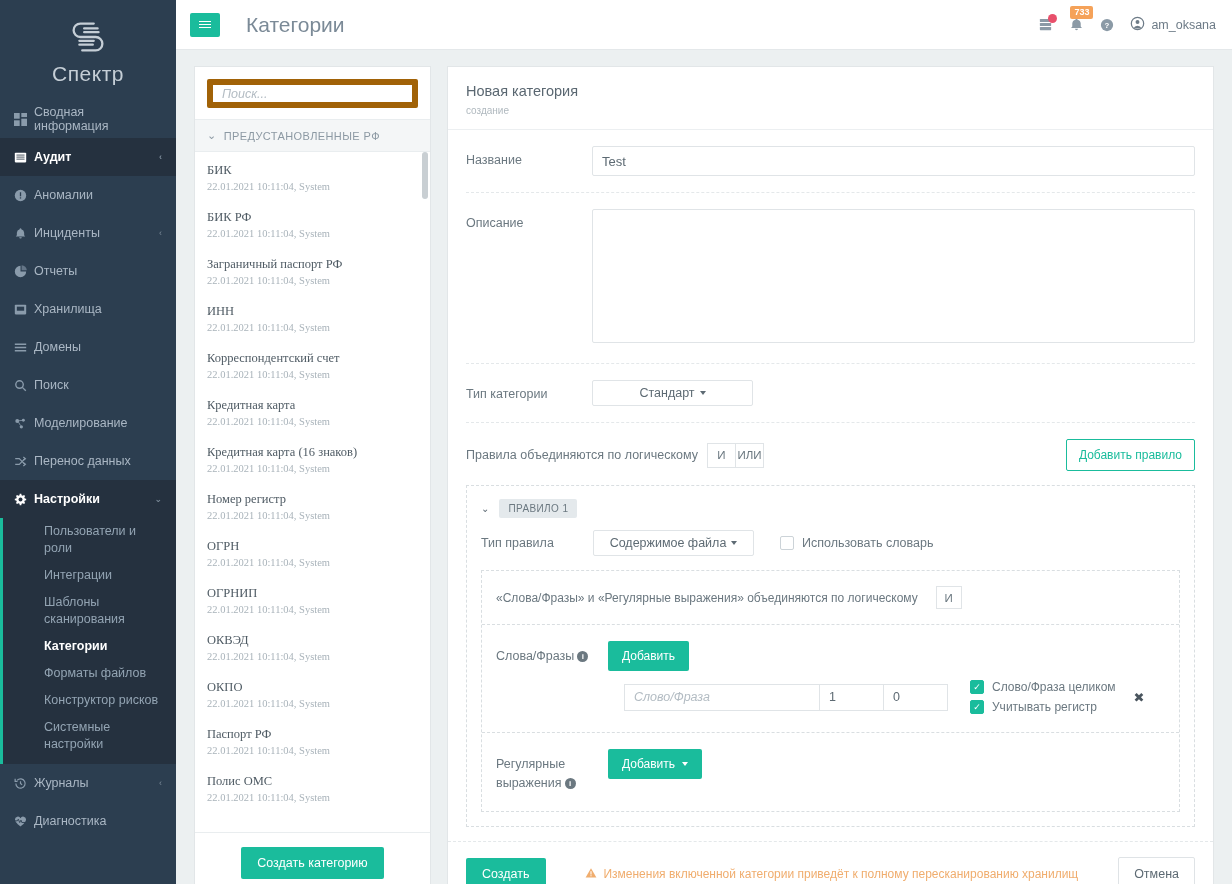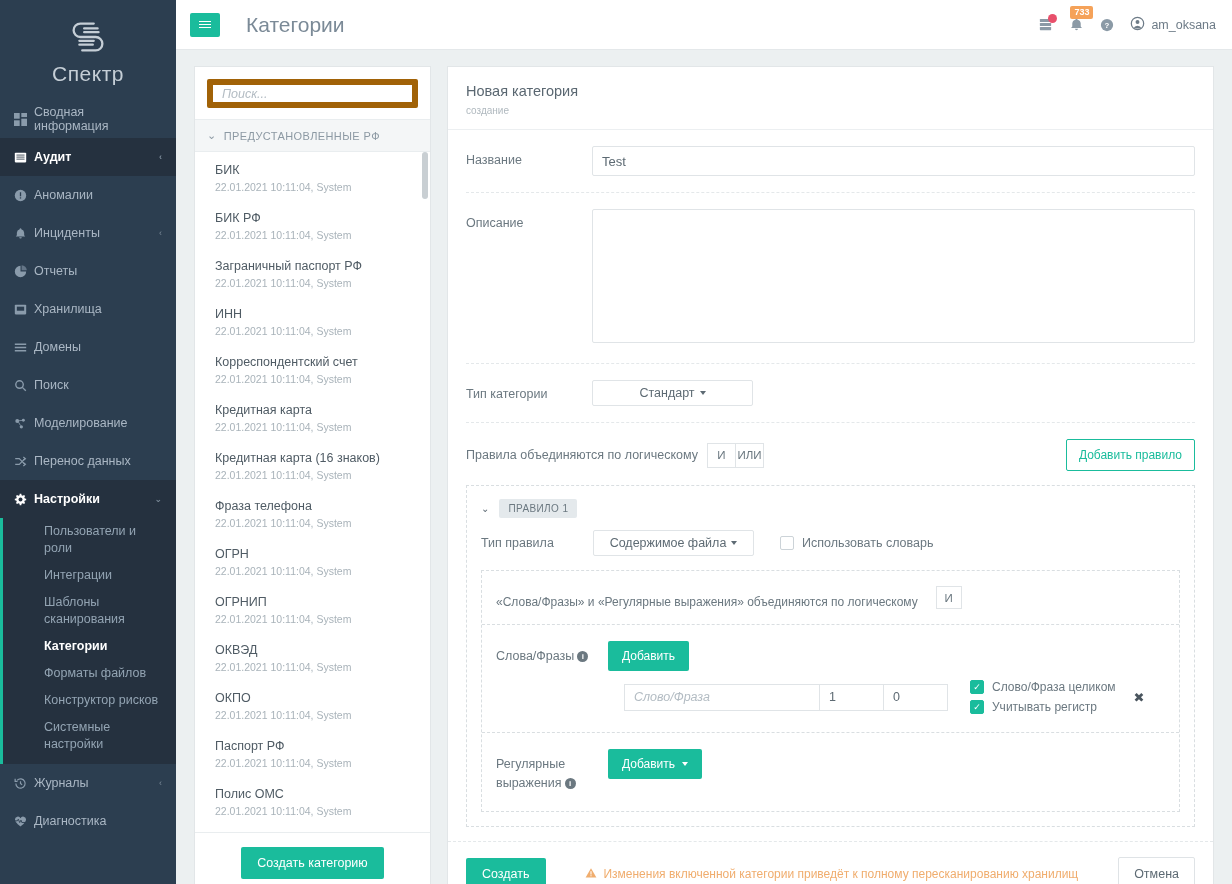--- a/index.html
+++ b/index.html
@@ -120,21 +120,21 @@
   }
   .search-input::placeholder { color: #b3bcc3; font-style: italic; }
   .group-head {
     background: #f4f6f7; border-top: 1px solid #e9edef; border-bottom: 1px solid #e9edef;
     padding: 9px 12px; font-size: 11px; color: #8c99a3; letter-spacing: .4px;
     display: flex; align-items: center; gap: 7px; cursor: pointer;
   }
   .list-scroll {
     flex: 1; overflow: hidden; position: relative; padding-top: 2px;
   }
-  .list-item { padding: 8px 12px 9px 20px; cursor: pointer; }
+  .list-item { padding: 8px 12px 9px 12px; cursor: pointer; font-family: Liberation Serif, serif; }
   .li-title { font-size: 12.5px; color: #4f5b64; line-height: 16px; }
   .li-sub { font-size: 10.5px; color: #a9b3ba; margin-top: 3px; }
   .scroll-thumb {
     position: absolute; top: 0px; right: 2px;
     width: 6px; height: 47px; border-radius: 3px; background: #c9cfd3;
   }
   .list-footer {
     border-top: 1px solid #e9edef; padding: 14px 12px;
     display: flex; justify-content: center;
   }
@@ -221,21 +221,21 @@
   }
   .chk.on {
     background: #1abc9c; border-color: #1abc9c;
     display: flex; align-items: center; justify-content: center;
     color: #fff; font-size: 9px;
   }
 
   .inner-box { border: 1px dashed #d9dee1; margin: 0 14px 14px 14px; }
   .logic-note {
     padding: 15px 14px; font-size: 12px; color: #6b7880;
-    display: flex; align-items: flex-end; gap: 9px;
+    display: flex; align-items: center; gap: 9px;
     border-bottom: 1px dashed #d9dee1;
   }
   .logic-note .seg button { min-width: 26px; height: 23px; }
 
   .wp-row { display: flex; padding: 16px 14px 18px 14px; }
   .wp-label { width: 112px; flex: 0 0 112px; font-size: 12.5px; color: #6b7880; padding-top: 6px; line-height: 19px; }
   .info-i {
     display: inline-flex; align-items: center; justify-content: center;
     width: 11px; height: 11px; border-radius: 50%;
     background: #6b7880; color: #fff; font-size: 8px; font-weight: bold;
@@ -518,21 +518,21 @@
           </div>
           <div class="list-item">
             <div class="li-title">Кредитная карта</div>
             <div class="li-sub">22.01.2021 10:11:04, System</div>
           </div>
           <div class="list-item">
             <div class="li-title">Кредитная карта (16 знаков)</div>
             <div class="li-sub">22.01.2021 10:11:04, System</div>
           </div>
           <div class="list-item">
-            <div class="li-title">Фраза телефона</div>
+            <div class="li-title">Номер регистр</div>
             <div class="li-sub">22.01.2021 10:11:04, System</div>
           </div>
           <div class="list-item">
             <div class="li-title">ОГРН</div>
             <div class="li-sub">22.01.2021 10:11:04, System</div>
           </div>
           <div class="list-item">
             <div class="li-title">ОГРНИП</div>
             <div class="li-sub">22.01.2021 10:11:04, System</div>
           </div>

